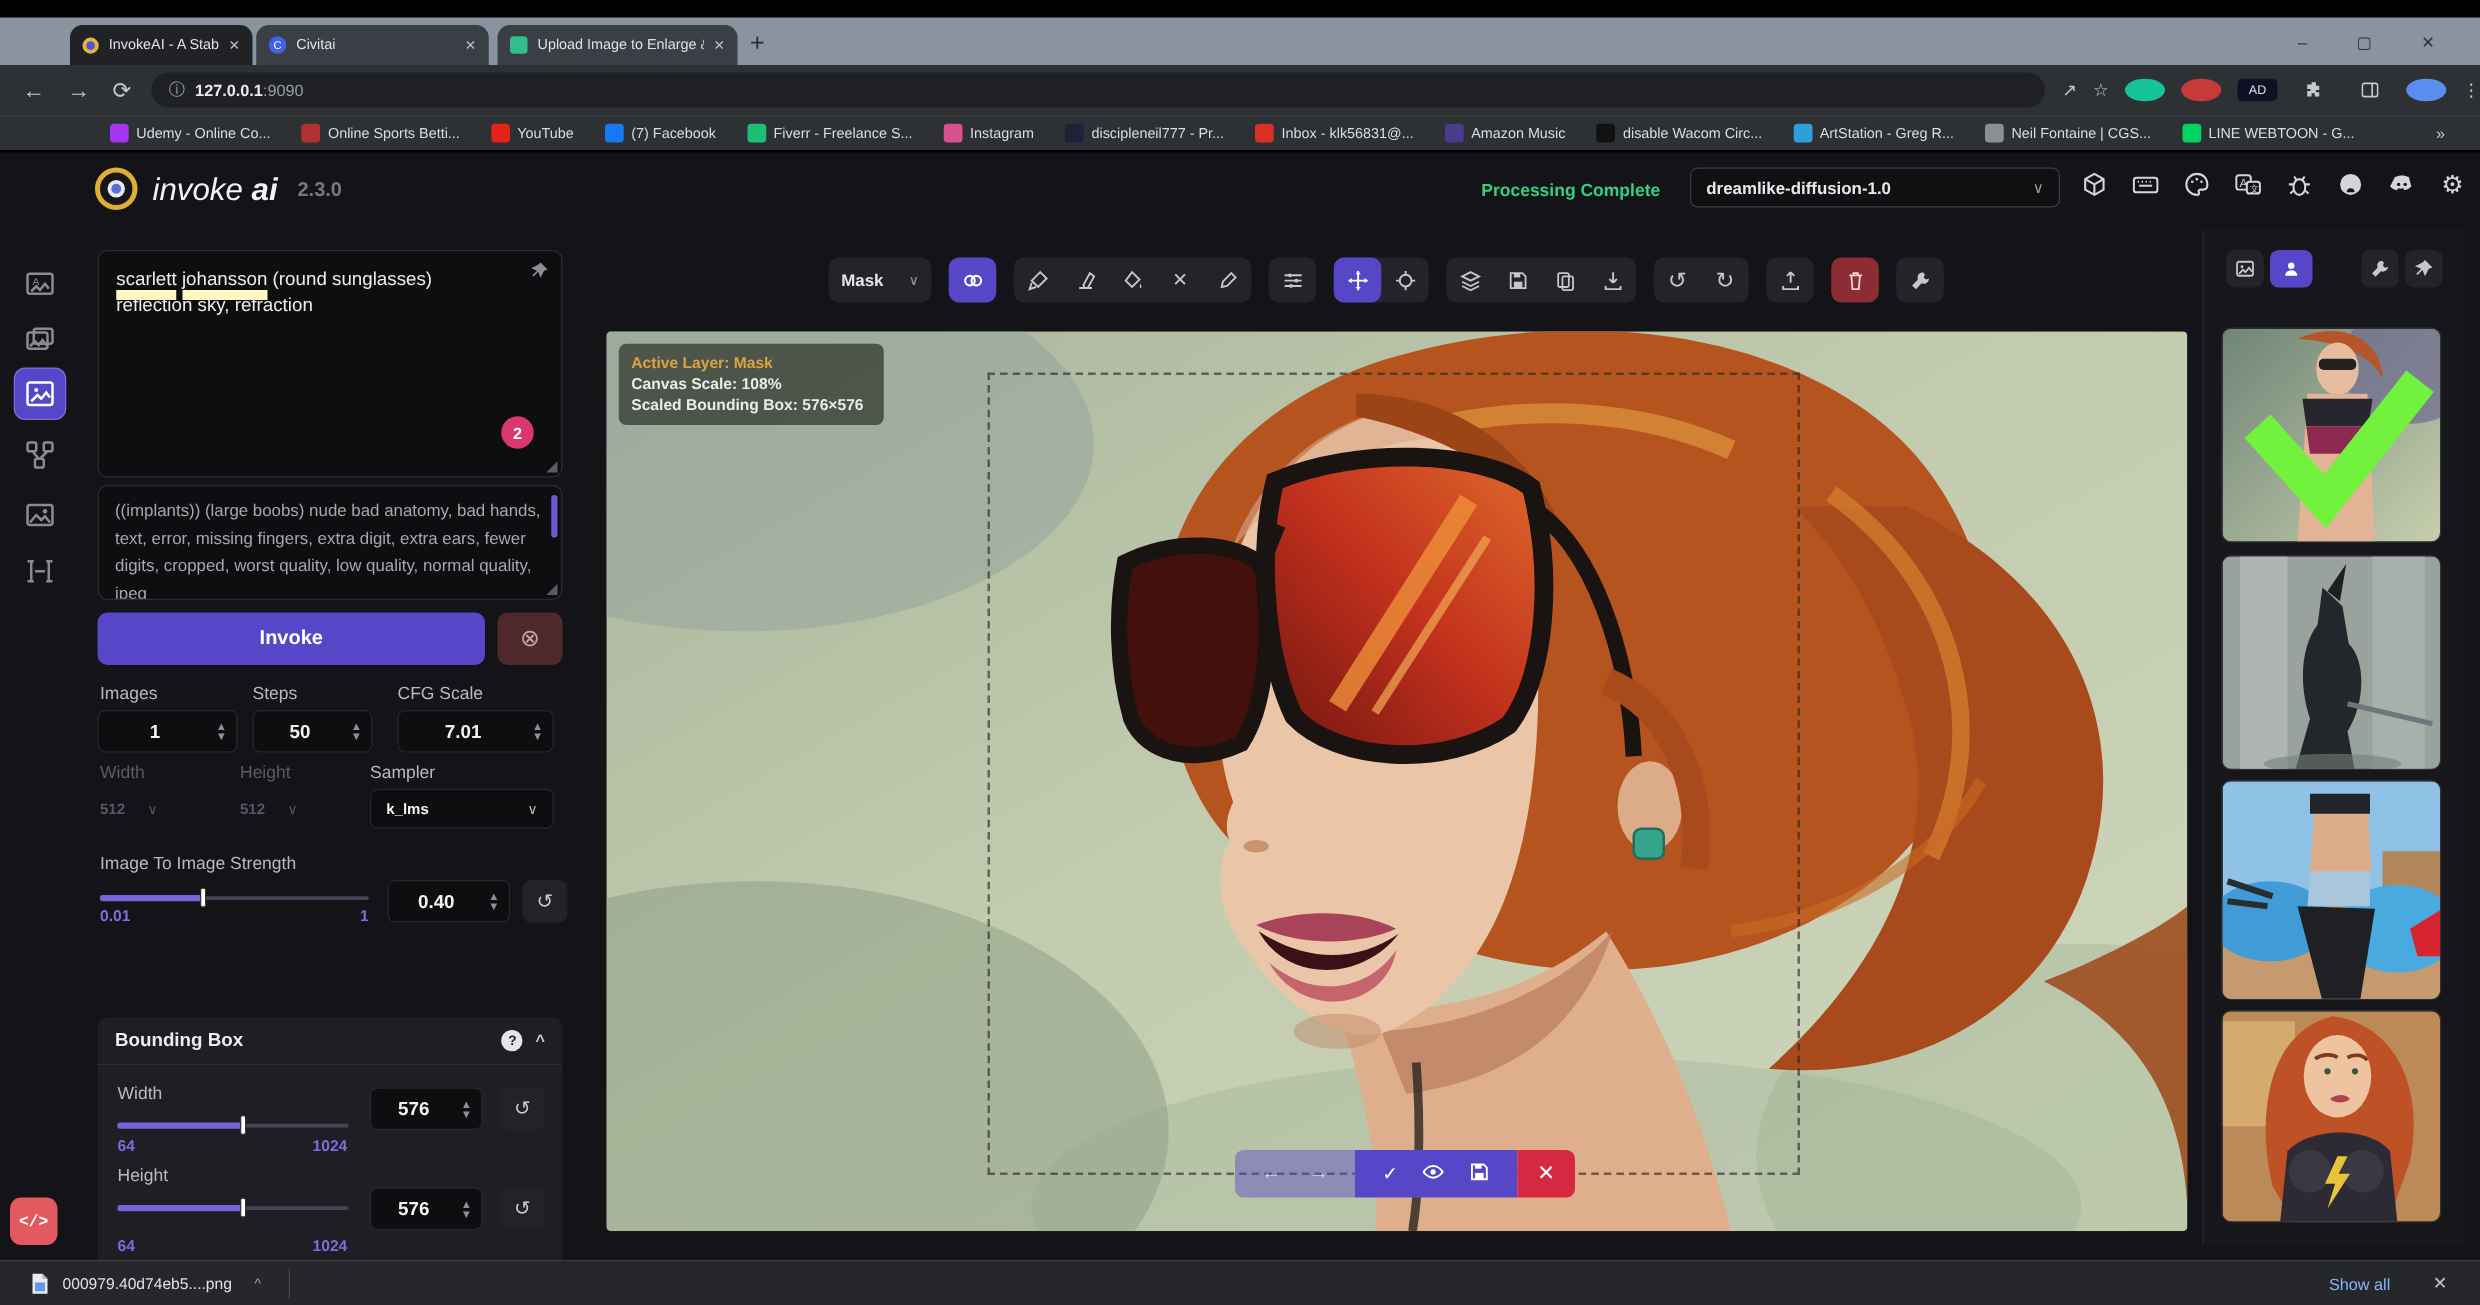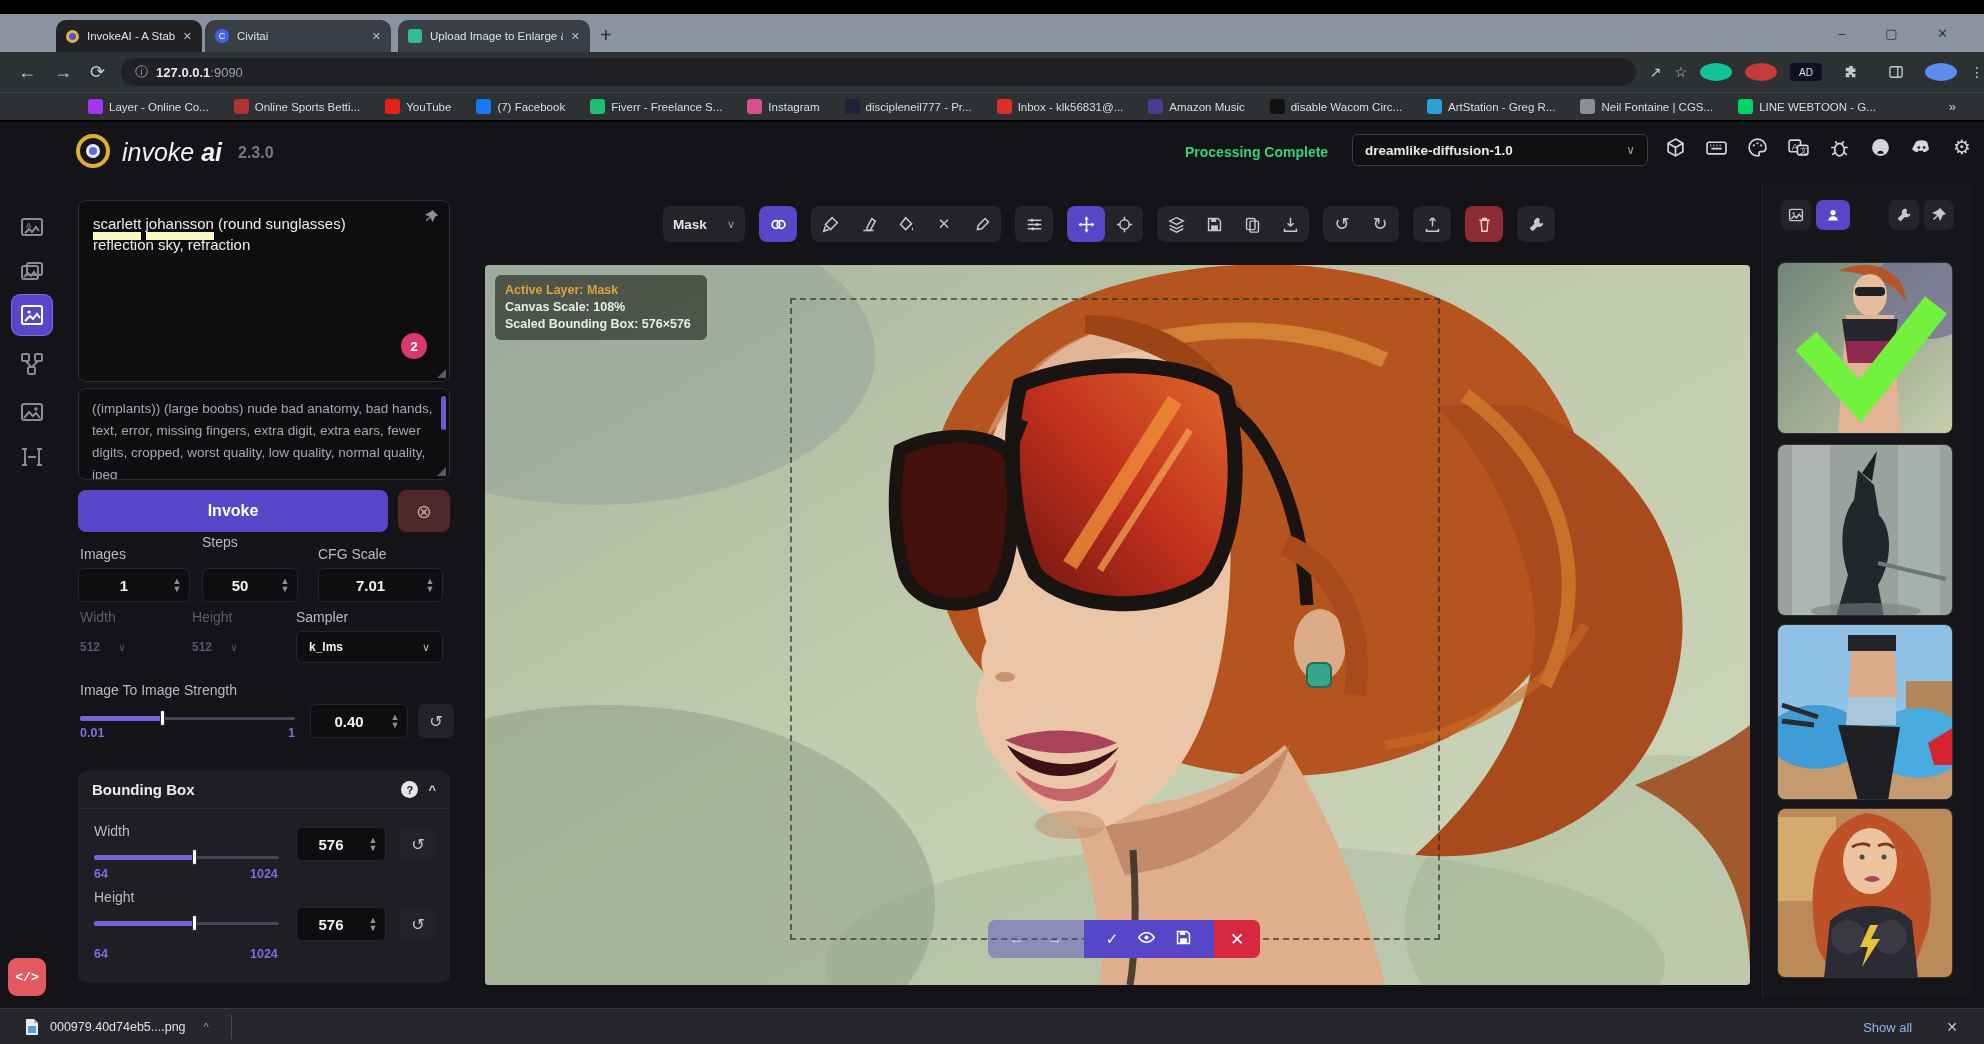--- a/index.html
+++ b/index.html
@@ -77,21 +77,21 @@
   .selbox .chev { font-size:11px; color:#56566a; }
   .selbox.solid { background:#0e0e11; border:1px solid #26262d; border-radius:6px; padding:0 12px; }
   .selbox.solid .sval { color:#f2f2f5; flex:1; }
   .selbox.solid .chev { color:#b9b9c2; }
   .slider { position:absolute; height:16px; }
   .slider .track { position:absolute; left:0; top:7px; width:100%; height:3px; background:#4a4356; border-radius:2px; }
   .slider .fill { position:absolute; left:0; top:6px; height:5px; background:#7a63d8; border-radius:2px; }
   .slider .thumb { position:absolute; top:0; width:5px; height:16px; background:#fff; border-radius:2px; }
   .rlabel { position:absolute; font-size:12.5px; font-weight:bold; color:#7d6ee0; }
   .reset-btn { position:absolute; width:36px; height:34px; background:#222228; border-radius:7px; color:#c9c9d2; font-size:16px; display:flex; align-items:center; justify-content:center; }
-  .bbox-panel { position:absolute; left:0; top:649px; width:372px; height:212px; background:#1e1e24; border-radius:8px; }
+  .bbox-panel { position:absolute; left:0; top:692px; width:372px; height:212px; background:#1e1e24; border-radius:8px; }
   .bbox-head { height:38px; border-bottom:1px solid #2c2c33; display:flex; align-items:center; padding:0 14px; gap:10px; }
   .bbox-title { flex:1; font-size:15px; font-weight:bold; color:#ededf0; }
   .help-dot { width:17px; height:17px; border-radius:50%; background:#e4e4ea; color:#17171b; font-size:11px; font-weight:bold; display:flex; align-items:center; justify-content:center; }
   .caret-up { color:#c9c9d2; font-size:13px; font-weight:bold; }
 
   
   .cv-toolbar { position:absolute; left:663px; top:83px; height:38px; display:flex; gap:14px; align-items:center; }
   .cv-group { display:flex; background:#232329; border-radius:8px; }
   .cv-btn { width:38px; height:36px; display:flex; align-items:center; justify-content:center; color:#c6c6ce; font-size:15px; border-radius:8px; }
   .cv-btn svg { width:17px; height:17px; }
@@ -183,21 +183,21 @@
           </svg>
         </span>
       <span class="xicon" style="background:#5b8def;border-radius:50%;"></span>
       <span class="navbtn" style="margin-left:0;font-size:14px;">⋮</span>
     </div>
   </div>
 
   <div class="bookmarks-row">
     <span class="bm">
         <span class="fv" style="background: rgb(164, 53, 240);"></span>
-        <span class="lb">Layer - Online Co...</span>
+        <span class="lb">Udemy - Online Co...</span>
       </span>
     <span class="bm">
         <span class="fv" style="background: rgb(176, 49, 47);"></span>
         <span class="lb">Online Sports Betti...</span>
       </span>
     <span class="bm">
         <span class="fv" style="background: rgb(230, 33, 23);"></span>
         <span class="lb">YouTube</span>
       </span>
     <span class="bm">
@@ -374,21 +374,21 @@
       </div>
 
       <div class="invoke-row">
         <div class="invoke-btn">Invoke</div>
         <div class="cancel-btn">
             <span>⊗</span>
           </div>
       </div>
 
       <div class="plabel" style="left:2px;top:424px;">Images</div>
-      <div class="plabel" style="left:124px;top:412px;">Steps</div>
+      <div class="plabel" style="left:124px;top:424px;">Steps</div>
       <div class="plabel" style="left:240px;top:424px;">CFG Scale</div>
       <div class="numbox" style="left:0;top:446px;width:112px;">
         <span class="nval">1</span>
         <span class="stepper">
             <span>▲</span>
             <span>▼</span>
           </span>
       </div>
       <div class="numbox" style="left:124px;top:446px;width:96px;">
         <span class="nval">50</span>

